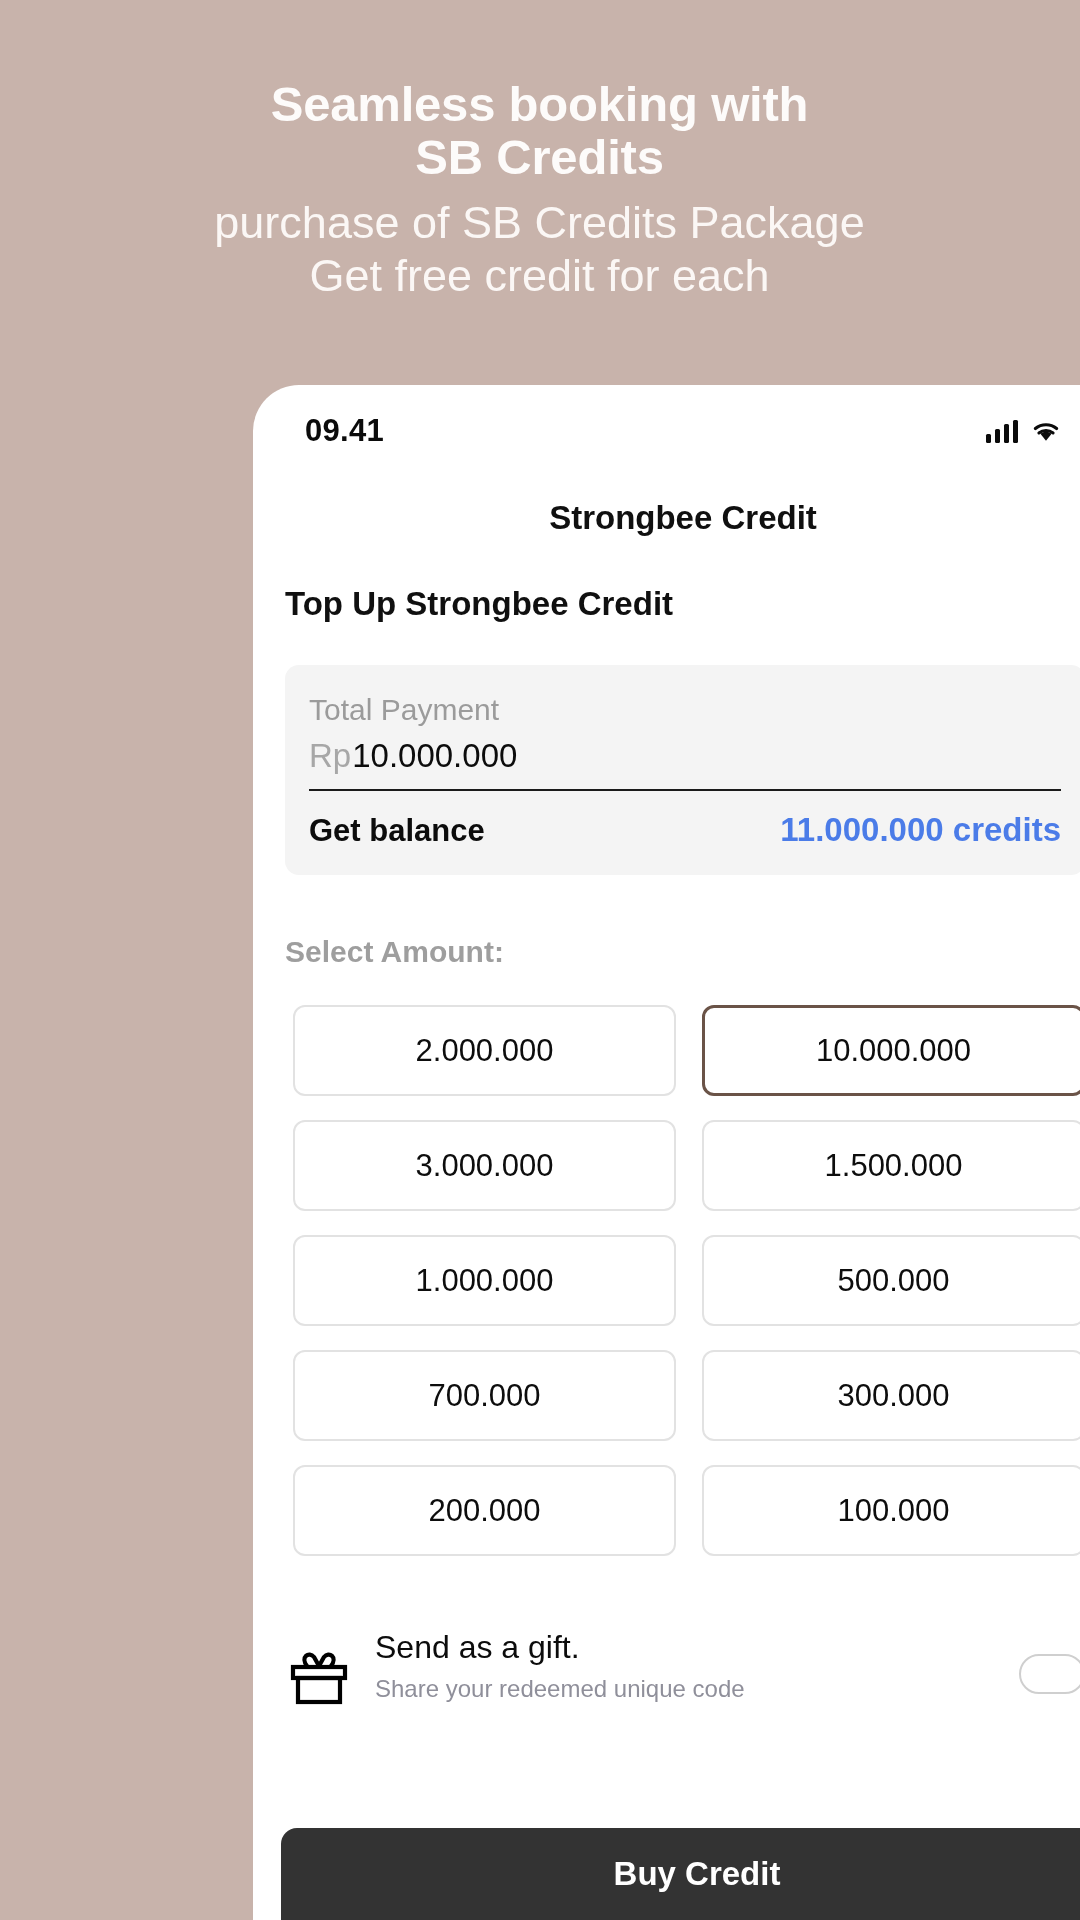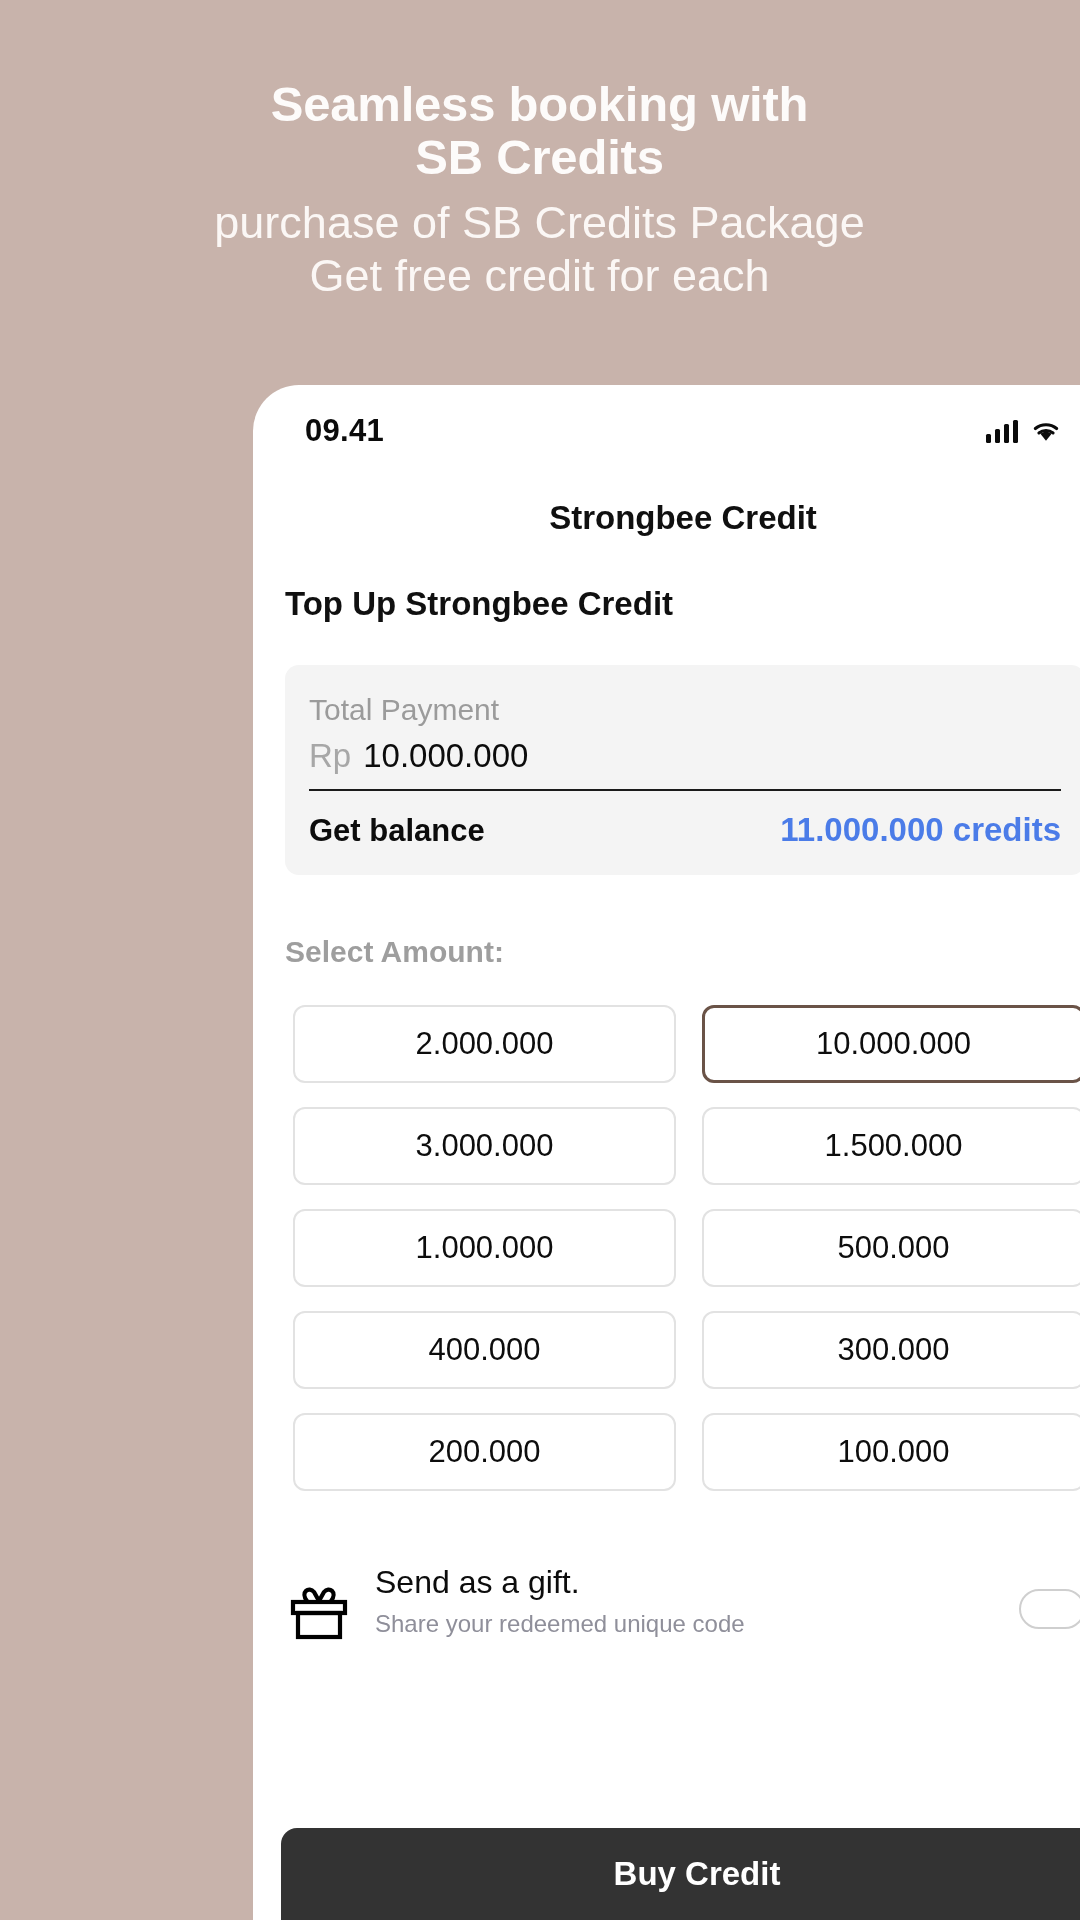--- a/index.html
+++ b/index.html
@@ -97,21 +97,21 @@
     padding:28px 24px 26px 24px;
   }
   .pay-label {
     font-size:30px;
     color:#9b9b9b;
     font-weight:400;
   }
   .pay-amount-row {
     display:flex;
     align-items:baseline;
-    gap:12px;
+    gap:1px;
     margin-top:10px;
     padding-bottom:14px;
   }
   .pay-currency { font-size:33px; color:#a7a7a7; font-weight:400; }
   .pay-value { font-size:33px; color:#0c0c0c; font-weight:500; }
   .pay-divider { height:2px; background:#1a1a1a; margin:0 0 0 0; }
   .pay-balance-row {
     display:flex;
     align-items:baseline;
     justify-content:space-between;
@@ -127,21 +127,21 @@
     color:#9e9e9e;
     margin:60px 0 0 32px;
   }
   .amount-grid {
     display:grid;
     grid-template-columns:1fr 1fr;
     gap:24px 26px;
     margin:36px 28px 0 40px;
   }
   .amount-btn {
-    height:78px;
+    height:91px;
     border:2px solid #e2e2e2;
     border-radius:12px;
     background:#ffffff;
     display:flex;
     align-items:center;
     justify-content:center;
     font-size:31px;
     color:#0d0d0d;
     font-family:"Liberation Sans", sans-serif;
     cursor:pointer;
@@ -245,21 +245,21 @@
 
   <div class="select-label">Select Amount:</div>
 
   <div class="amount-grid">
     <button class="amount-btn">2.000.000</button>
     <button class="amount-btn selected">10.000.000</button>
     <button class="amount-btn">3.000.000</button>
     <button class="amount-btn">1.500.000</button>
     <button class="amount-btn">1.000.000</button>
     <button class="amount-btn">500.000</button>
-    <button class="amount-btn">400.000</button>
+    <button class="amount-btn">700.000</button>
     <button class="amount-btn">300.000</button>
     <button class="amount-btn">200.000</button>
     <button class="amount-btn">100.000</button>
   </div>
 
   <div class="gift-row">
     <span class="gift-icon">
       <svg width="64" height="56" viewBox="0 0 64 56">
         <path d="M20 16 c-7 -9 2 -15 7 -9 l5 9" stroke="#000" stroke-width="4.2" fill="none" stroke-linecap="round"></path>
         <path d="M44 16 c7 -9 -2 -15 -7 -9 l-5 9" stroke="#000" stroke-width="4.2" fill="none" stroke-linecap="round"></path>

